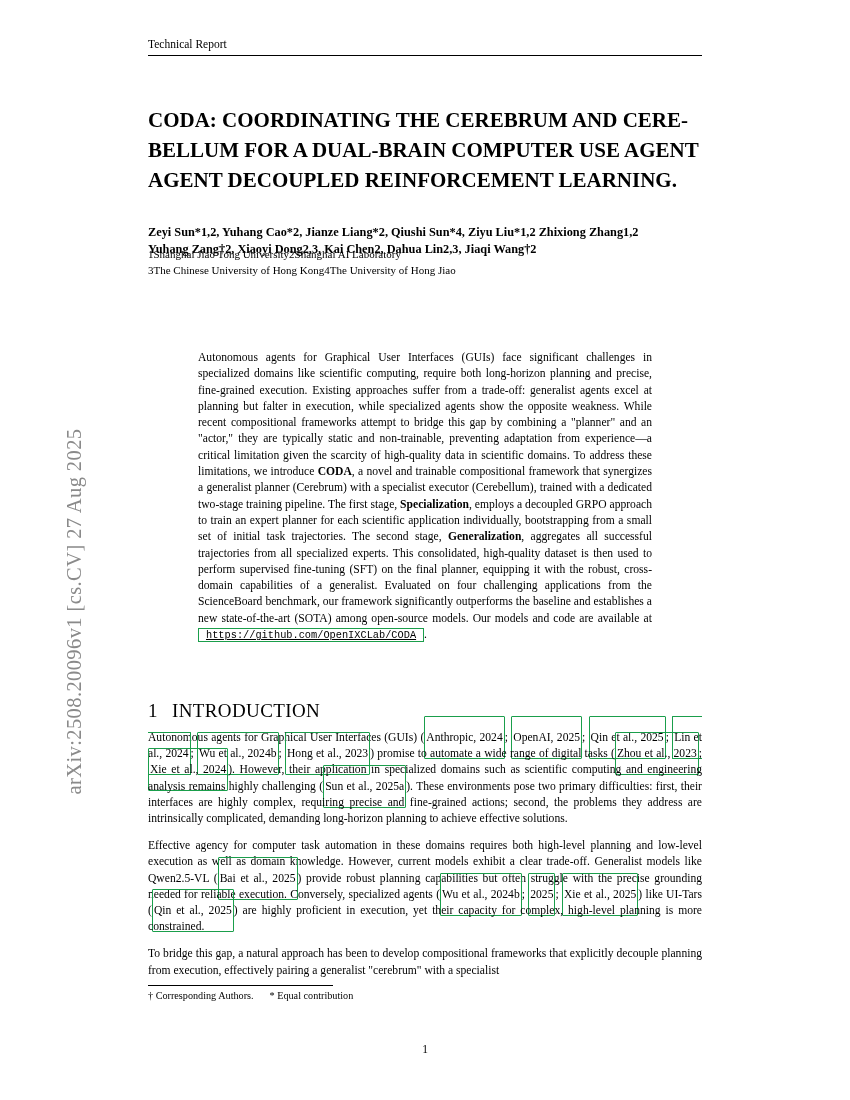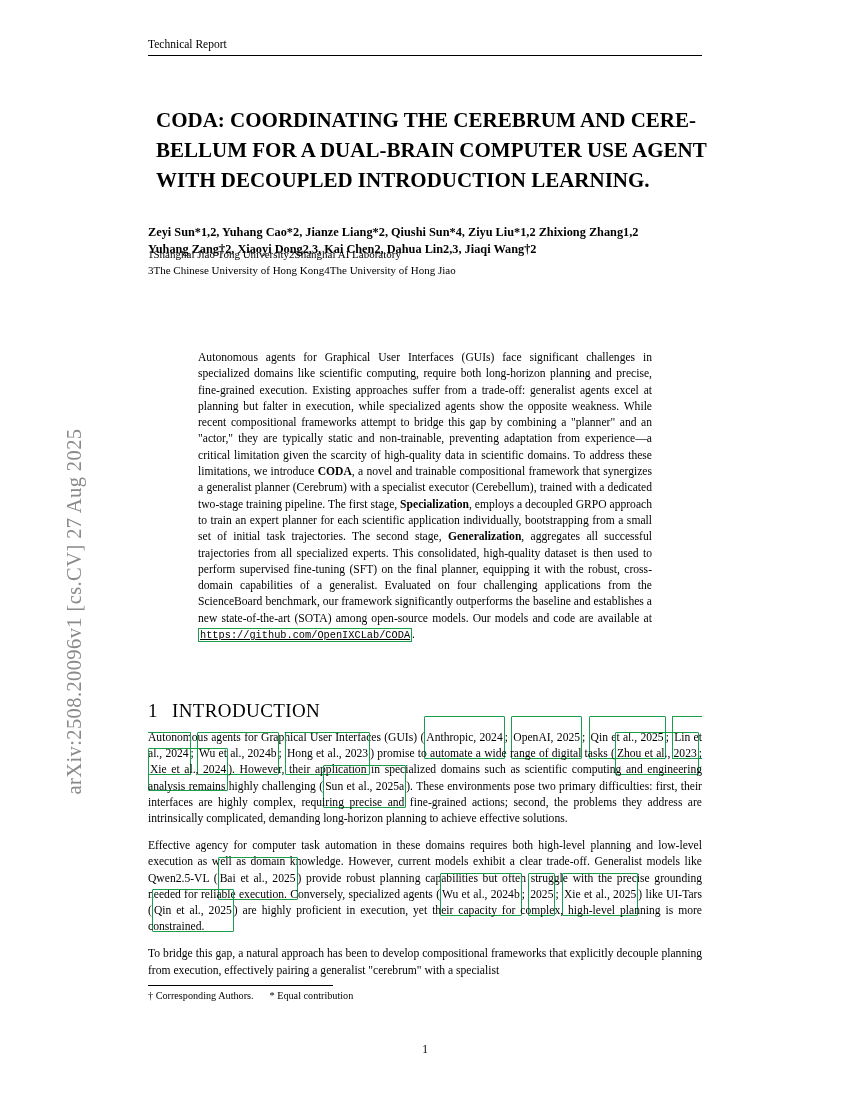--- a/index.html
+++ b/index.html
@@ -53,21 +53,21 @@
     top: 55px;
     left: 0;
     width: 554px;
     height: 1px;
     background: #000;
   }
 
   .title {
     position: absolute;
     top: 105px;
-    left: 8px;
+    left: 0;
     width: 554px;
     font-size: 21px;
     line-height: 30px;
     font-weight: bold;
     font-family: "Liberation Serif", serif;
   }
   .sc { font-variant: small-caps; }
 
   .authors {
     position: absolute;
@@ -108,21 +108,21 @@
     line-height: 16.3px;
     text-align: justify;
     hyphens: auto;
   }
   .abstract-body b { font-weight: bold; }
 
   .url-box {
     font-family: "Liberation Mono", monospace;
     font-size: 10.3px;
     border: 1px solid #1a9e4b;
-    padding: 0 1px;
+    padding: 0 7px;
     color: #000;
   }
 
   .section-head {
     position: absolute;
     top: 700px;
     left: 0;
     width: 554px;
     font-size: 19px;
     font-variant: small-caps;
@@ -181,21 +181,21 @@
 <div class="arxiv-stamp">arXiv:2508.20096v1  [cs.CV]  27 Aug 2025</div>
 
 <div class="page">
 
   <div class="runhead">Technical Report</div>
   <div class="rule"></div>
 
   <div class="title">
     <span class="sc"><b>CODA</b><span>: COORDINATING THE CEREBRUM AND CERE-</span><br>
     <span>BELLUM FOR A DUAL-BRAIN COMPUTER USE AGENT</span><br>
-    <span>WITH DECOUPLED INTRODUCTION LEARNING.</span></span>
+    <span>AGENT DECOUPLED REINFORCEMENT LEARNING.</span></span>
   </div>
 
   <div class="authors">
     <div>Zeyi Sun*1,2, Yuhang Cao*2, Jianze Liang*2, Qiushi Sun*4, Ziyu Liu*1,2 Zhixiong Zhang1,2</div>
     <div>Yuhang Zang†2, Xiaoyi Dong2,3, Kai Chen2, Dahua Lin2,3, Jiaqi Wang†2</div>
   </div>
 
   <div class="affil">
     <div><span>1Shanghai Jiao Tong University</span><span class="col2">2Shanghai AI Laboratory</span></div>
     <div><span>3The Chinese University of Hong Kong</span><span class="col2">4The University of Hong Jiao</span></div>

